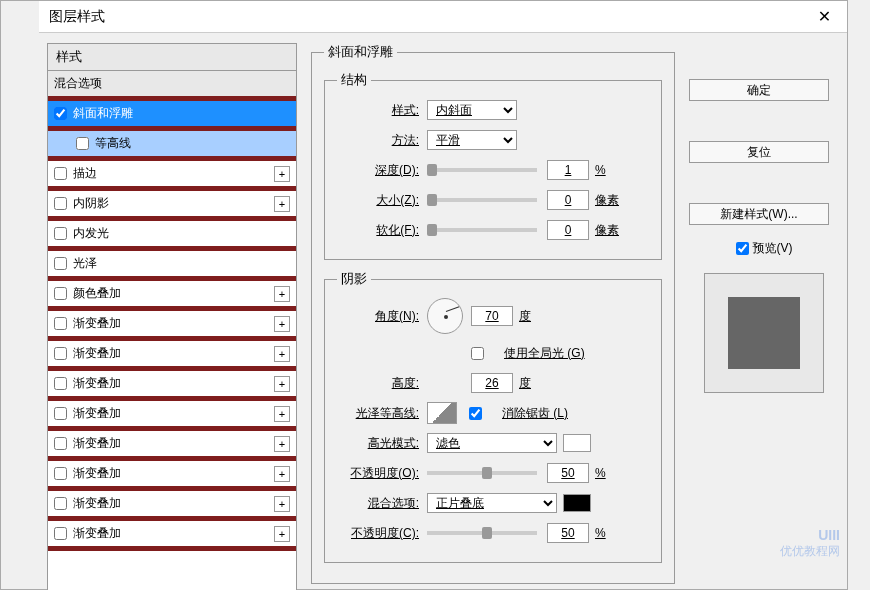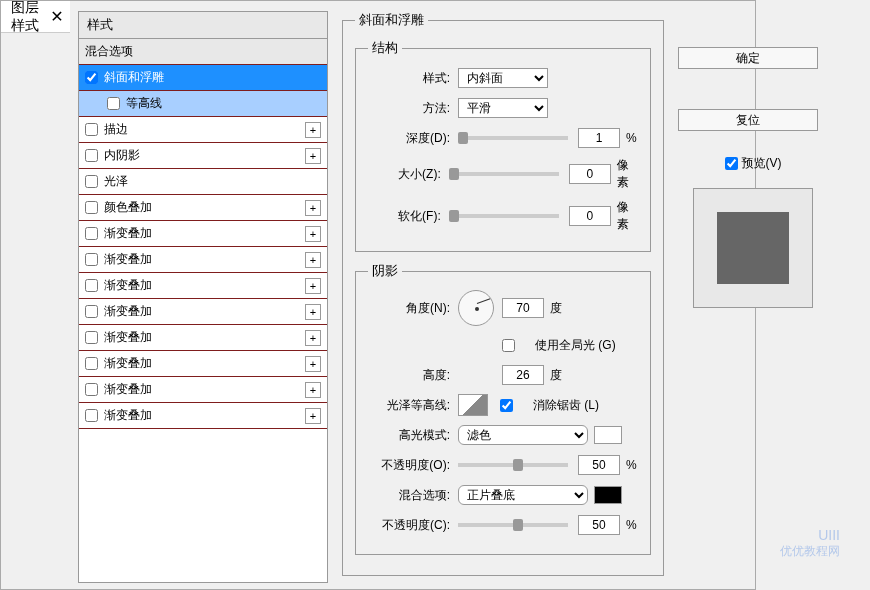--- a/index.html
+++ b/index.html
@@ -1,54 +1,54 @@
 <!DOCTYPE html>
 <html><head>
 <meta charset="utf-8">
 <style>
 * { box-sizing: border-box; margin: 0; padding: 0; font-family: "Microsoft YaHei", sans-serif; font-size: 12px; }
 body { background: #f0f0f0; width: 870px; height: 590px; overflow: hidden; }
-.window { width: 756px; height: 590px; background: #f0f0f0; border: 1px solid #aaa; display: flex; flex-direction: row; }
+.window { width: 848px; height: 590px; background: #f0f0f0; border: 1px solid #aaa; display: flex; flex-direction: column; padding-left: 38px; }
 .titlebar { height: 32px; background: #fff; border-bottom: 1px solid #ccc; display: flex; align-items: center; justify-content: space-between; padding-left: 10px; }
 .titlebar-title { font-size: 14px; }
 .close-btn { width: 45px; height: 32px; display: flex; align-items: center; justify-content: center; cursor: pointer; font-size: 16px; }
 .content { flex: 1; display: flex; padding: 10px 8px 6px 8px; gap: 10px; }
 .left-panel { width: 250px; display: flex; flex-direction: column; }
 .styles-header { background: #e8e8e8; border: 1px solid #999; padding: 4px 8px; font-size: 13px; }
 .styles-list { flex: 1; border: 1px solid #999; border-top: none; background: #fff; overflow-y: auto; }
-.style-item { display: flex; align-items: center; padding: 4px 6px; border-bottom: 1px solid #7f1d1d; min-height: 26px; position: relative; }
+.style-item { display: flex; align-items: center; padding: 4px 6px; border-bottom: 5px solid #7f1d1d; min-height: 26px; position: relative; }
 .style-item.blending { background: #e8e8e8; }
 .style-item.selected { background: #1e90ff; color: #fff; }
 .style-item.sub { background: #a8cfff; padding-left: 28px; }
 .style-item input[type="checkbox"] { margin-right: 6px; }
 .style-item .add-btn { position: absolute; right: 6px; width: 16px; height: 16px; border: 1px solid #999; background: #fff; display: flex; align-items: center; justify-content: center; font-size: 11px; cursor: pointer; }
 .center-panel { flex: 1; padding: 0 4px; }
 fieldset { border: 1px solid #999; padding: 10px 12px; margin-bottom: 10px; }
 fieldset legend { padding: 0 4px; font-size: 13px; }
-.row { display: flex; align-items: center; margin-bottom: 8px; min-height: 22px; }
+.row { display: flex; align-items: center; margin-bottom: 8px; min-height: 22px; text-decoration: underline; }
 .row-label { width: 90px; text-align: right; padding-right: 8px; }
 .row select { width: 90px; height: 20px; background: #fff; border: 1px solid #999; padding-left: 4px; }
-.row select.wide { width: 130px; border-radius: 6px; }
+.row select.wide { width: 130px; }
 .slider { flex: 0 0 110px; height: 4px; background: #ccc; position: relative; margin-right: 10px; }
 .slider .thumb { position: absolute; width: 10px; height: 12px; background: #999; top: -4px; border-radius: 2px; }
 .num-input { width: 42px; height: 20px; border: 1px solid #999; text-align: center; background: #fff; }
 .unit { margin-left: 6px; }
 .radio-group { display: flex; gap: 18px; align-items: center; }
 .radio-group label { display: flex; align-items: center; gap: 4px; }
 .angle-wheel { width: 36px; height: 36px; border: 1px solid #999; border-radius: 50%; background: #f8f8f8; position: relative; margin-right: 8px; }
 .angle-wheel::after { content: ''; position: absolute; width: 4px; height: 4px; background: #333; border-radius: 50%; top: 16px; left: 16px; }
 .angle-wheel::before { content: ''; position: absolute; width: 14px; height: 1px; background: #333; top: 12px; left: 18px; transform-origin: left; transform: rotate(-20deg); }
 .gloss-swatch { width: 30px; height: 22px; border: 1px solid #999; background: linear-gradient(135deg, #fff 50%, #888 50%); margin-right: 12px; cursor: pointer; }
 .color-swatch { width: 28px; height: 18px; border: 1px solid #999; margin-left: 6px; cursor: pointer; }
 .color-white { background: #fff; }
 .color-black { background: #000; }
 .ps-btn { min-width: 100px; height: 22px; background: #f8f8f8; border: 1px solid #999; cursor: pointer; padding: 0 10px; }
 .right-panel { width: 150px; display: flex; flex-direction: column; gap: 8px; padding-top: 4px; }
 .right-panel .ps-btn { width: 140px; margin-top: 32px; }
-.preview-check { display: flex; align-items: center; justify-content: center; gap: 4px; margin-top: 16px; }
+.preview-check { display: flex; align-items: center; justify-content: center; gap: 4px; margin-top: 7px; }
 .preview-box { width: 120px; height: 120px; border: 1px solid #999; background: #e8e8e8; display: flex; align-items: center; justify-content: center; margin: 8px auto; }
 .preview-inner { width: 72px; height: 72px; background: #666; }
 .watermark { position: absolute; bottom: 30px; right: 30px; color: #9bb8e8; font-size: 11px; text-align: right; opacity: 0.7; }
 .chk { display: flex; align-items: center; gap: 20px; }
 </style>
 </head>
 <body>
 
 <div class="window">
   <div class="titlebar">
@@ -76,20 +76,24 @@
             <span>描边</span>
             <span class="add-btn">+</span>
           </div>
         <div class="style-item">
             <input type="checkbox" style="">
             <span>内阴影</span>
             <span class="add-btn">+</span>
           </div>
         <div class="style-item">
             <input type="checkbox" style="">
+            <span>内发光</span>
+          </div>
+        <div class="style-item">
+            <input type="checkbox" style="">
             <span>光泽</span>
           </div>
         <div class="style-item">
             <input type="checkbox" style="">
             <span>颜色叠加</span>
             <span class="add-btn">+</span>
           </div>
         <div class="style-item">
             <input type="checkbox" style="">
             <span>渐变叠加</span>
@@ -230,27 +234,28 @@
             <span class="unit">%</span>
           </div>
         </fieldset>
 
       </fieldset>
     </div>
 
     <div class="right-panel">
       <button class="ps-btn">确定</button>
       <button class="ps-btn">复位</button>
+      <button class="ps-btn">新建样式(W)...</button>
       <label class="preview-check">
           <input type="checkbox" checked="" style="">
           <span>预览(V)</span>
         </label>
       <div class="preview-box">
           <div class="preview-inner"></div>
         </div>
     </div>
 
   </div>
   <div class="watermark">
-    <div style="font-weight:normal;font-size:14px">UIII</div>
+    <div style="font-weight:bold;font-size:14px">UIII</div>
     <div>优优教程网</div>
   </div>
 </div>
 
 </body></html>

